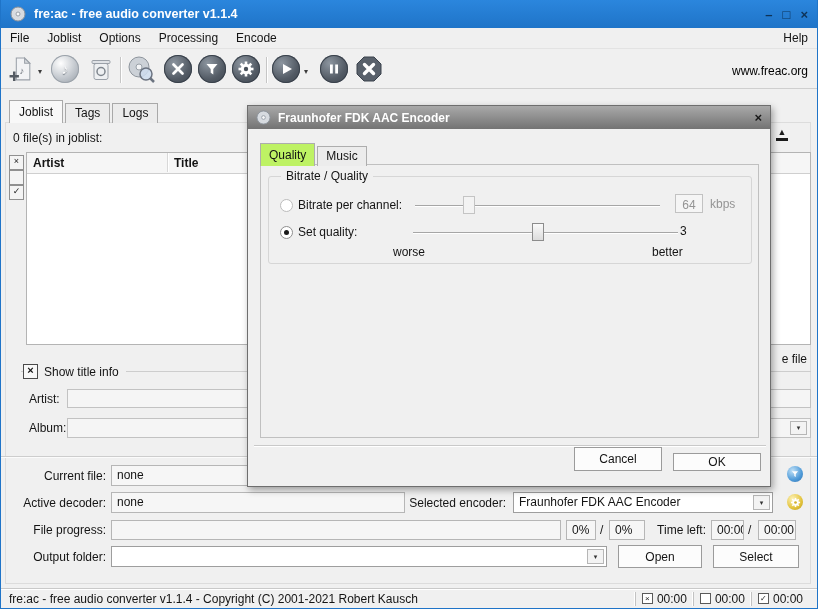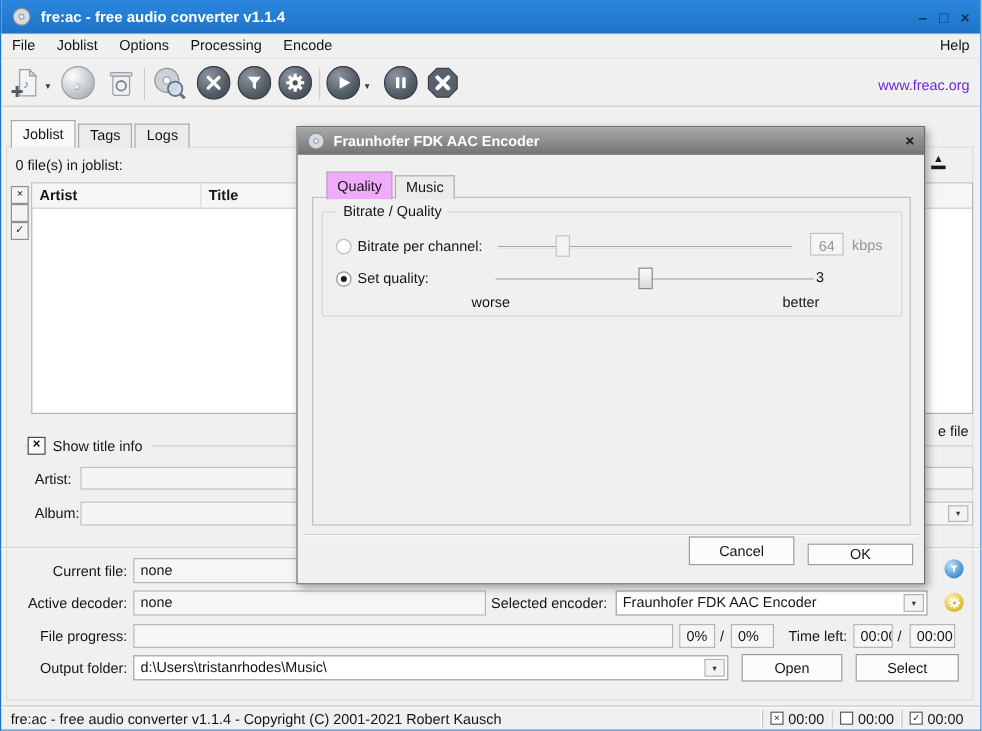--- a/index.html
+++ b/index.html
@@ -22,21 +22,21 @@
   .tb{position:absolute;top:5px;width:28px;height:28px;border-radius:50%;
       display:flex;align-items:center;justify-content:center;}
   .tb.silver{background:radial-gradient(circle at 35% 30%,#ffffff,#c3c8ce 55%,#959ca5);
              box-shadow:inset 0 0 0 1px #9aa1a9;}
   .tb.dark{background:radial-gradient(circle at 35% 30%,#8d96a0,#525a64 60%,#3e4650);
            box-shadow:inset 0 0 0 1px #39414b;}
   .tb.flat{border-radius:0;background:none;box-shadow:none;}
   .tbarrow{position:absolute;top:17px;font-size:8px;color:#3c3c3c;}
   .tbsep{position:absolute;top:7px;width:1px;height:26px;background:#c6c6c6;border-right:1px solid #fff;}
   .noteglyph{color:#fff;font-size:14px;font-weight:bold;text-shadow:0 1px 1px #6a727c;}
-  .link{color:#6d28d9;}
+  .link{color:#000000;}
   
   .maintabs{left:8px;top:100px;display:flex;align-items:flex-end;z-index:3;}
   .mtab{height:19px;line-height:19px;padding:0 9px;background:#ececec;border:1px solid #a9a9a9;
         border-bottom:none;margin-right:2px;}
   .mtab.active{height:22px;line-height:22px;background:#f8f8f8;position:relative;z-index:4;}
   .tabpage{left:4px;top:122px;width:806px;height:462px;border:1px solid #dcdcdc;pointer-events:none;}
   .selbtn{position:absolute;width:13px;height:13px;border:1px solid #909090;background:#f4f4f4;
           font-size:9px;line-height:11px;text-align:center;color:#222;}
   .jtable{left:25px;top:152px;width:785px;height:193px;background:#fff;border:1px solid #b4b4b4;}
   .thead{position:absolute;left:0;top:0;right:0;height:20px;background:#f6f6f6;
@@ -61,21 +61,21 @@
   .eject .bar{width:12px;height:3px;background:#1a1a1a;margin-top:1px;}
   
   #dialog{left:246px;top:105px;width:524px;height:382px;background:#f0f0f0;border:1px solid #6e6e6e;
           box-shadow:2px 3px 7px rgba(0,0,0,.35);z-index:10;}
   .dlg-title{position:absolute;left:0;top:0;right:0;height:23px;background:linear-gradient(#a9a9a9,#737373);
              display:flex;align-items:center;gap:7px;padding:0 8px;color:#fff;font-weight:bold;box-sizing:border-box;}
   .dlg-close{margin-left:auto;color:#181818;font-weight:bold;font-size:13px;}
   .dtabs{position:absolute;left:12px;top:37px;display:flex;align-items:flex-end;z-index:2;}
   .dtab{height:19px;line-height:19px;padding:0 8px;background:#ececec;border:1px solid #adadad;
         border-bottom:none;margin-right:2px;}
-  .dtab.active{height:22px;line-height:22px;background:#f0abfc;position:relative;z-index:3;margin-left:12px;}
+  .dtab.active{height:22px;line-height:22px;background:#bef264;position:relative;z-index:3;}
   .dpanel{position:absolute;left:12px;top:58px;width:499px;height:274px;border:1px solid #c0c0c0;box-sizing:border-box;}
   .grp{position:absolute;left:20px;top:70px;width:484px;height:88px;border:1px solid #d6d6d6;border-radius:3px;box-sizing:border-box;}
   .grp-label{position:absolute;left:12px;top:-8px;background:#f0f0f0;padding:0 5px;}
   .radio{position:absolute;width:13px;height:13px;border-radius:50%;background:#fff;border:1px solid #8f8f8f;box-sizing:border-box;}
   .radio.dis{border-color:#bcbcbc;}
   .radio.sel::after{content:"";position:absolute;left:3px;top:3px;width:5px;height:5px;border-radius:50%;background:#1a1a1a;}
   .track{position:absolute;height:1px;background:#a6a6a6;border-bottom:1px solid #fff;}
   .thumb{position:absolute;width:12px;height:18px;background:linear-gradient(#fafafa,#dcdcdc);border:1px solid #8c8c8c;box-sizing:border-box;}
   .thumb.dis{background:#f3f3f3;border-color:#c4c4c4;}
   .gray{color:#949494;}
@@ -268,21 +268,20 @@
   <div class="abs sunken" style="left:565px;top:520px;width:30px;height:20px;">0%</div>
   <div class="abs" style="left:599px;top:523px;">/</div>
   <div class="abs sunken" style="left:608px;top:520px;width:36px;height:20px;">0%</div>
   <div class="abs rlabel" style="left:648px;top:523px;width:57px;">Time left:</div>
   <div class="abs sunken" style="left:710px;top:520px;width:33px;height:20px;">00:00</div>
   <div class="abs" style="left:747px;top:523px;">/</div>
   <div class="abs sunken" style="left:757px;top:520px;width:38px;height:20px;">00:00</div>
 
   <div class="abs rlabel" style="left:0;top:550px;width:105px;text-align:right;">Output folder:</div>
   <div class="abs combo" style="left:110px;top:546px;width:496px;height:21px;">
-    <span>d:\Users\tristanrhodes\Music\</span>
     <span class="combo-arrow">▾</span>
   </div>
   <div class="abs btn" style="left:617px;top:545px;width:84px;height:23px;">Open</div>
   <div class="abs btn" style="left:712px;top:545px;width:86px;height:23px;">Select</div>
 
   <div class="abs" id="dialog">
     <div class="dlg-title">
       <svg width="15" height="15" viewBox="0 0 16 16">
           <circle cx="8" cy="8" r="7" fill="#d7dbe0" stroke="#8b929a"></circle>
           <circle cx="8" cy="8" r="2" fill="#f6f7f8" stroke="#9aa1a9"></circle>

